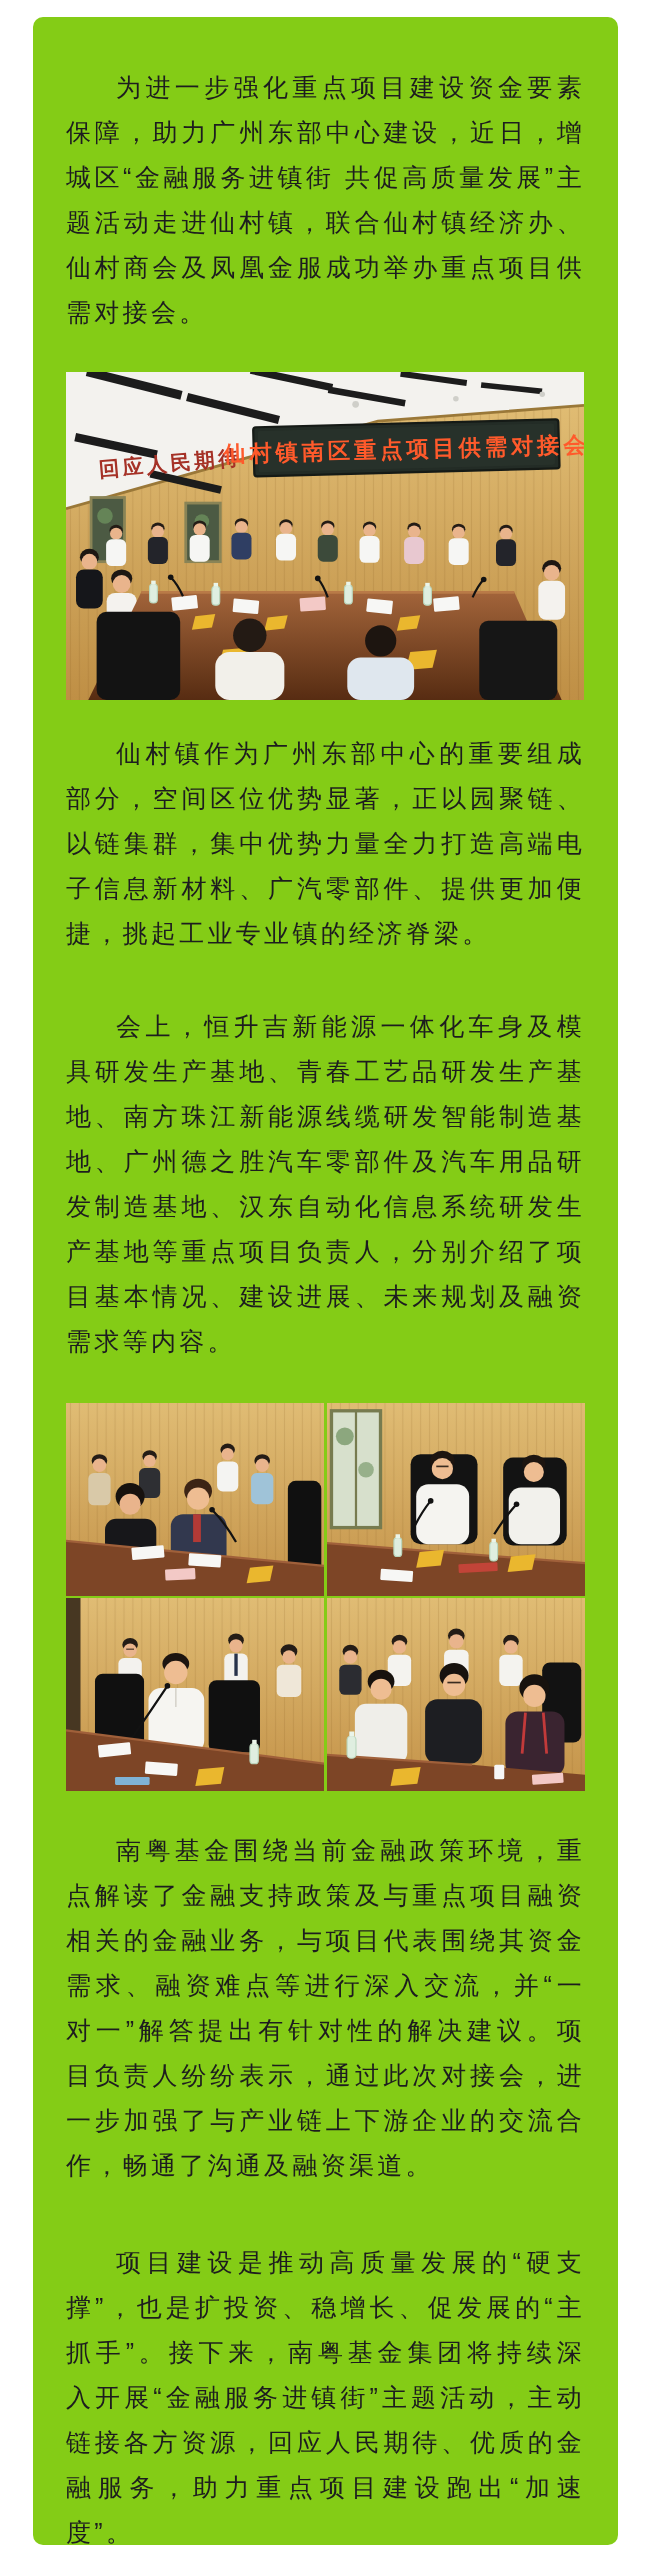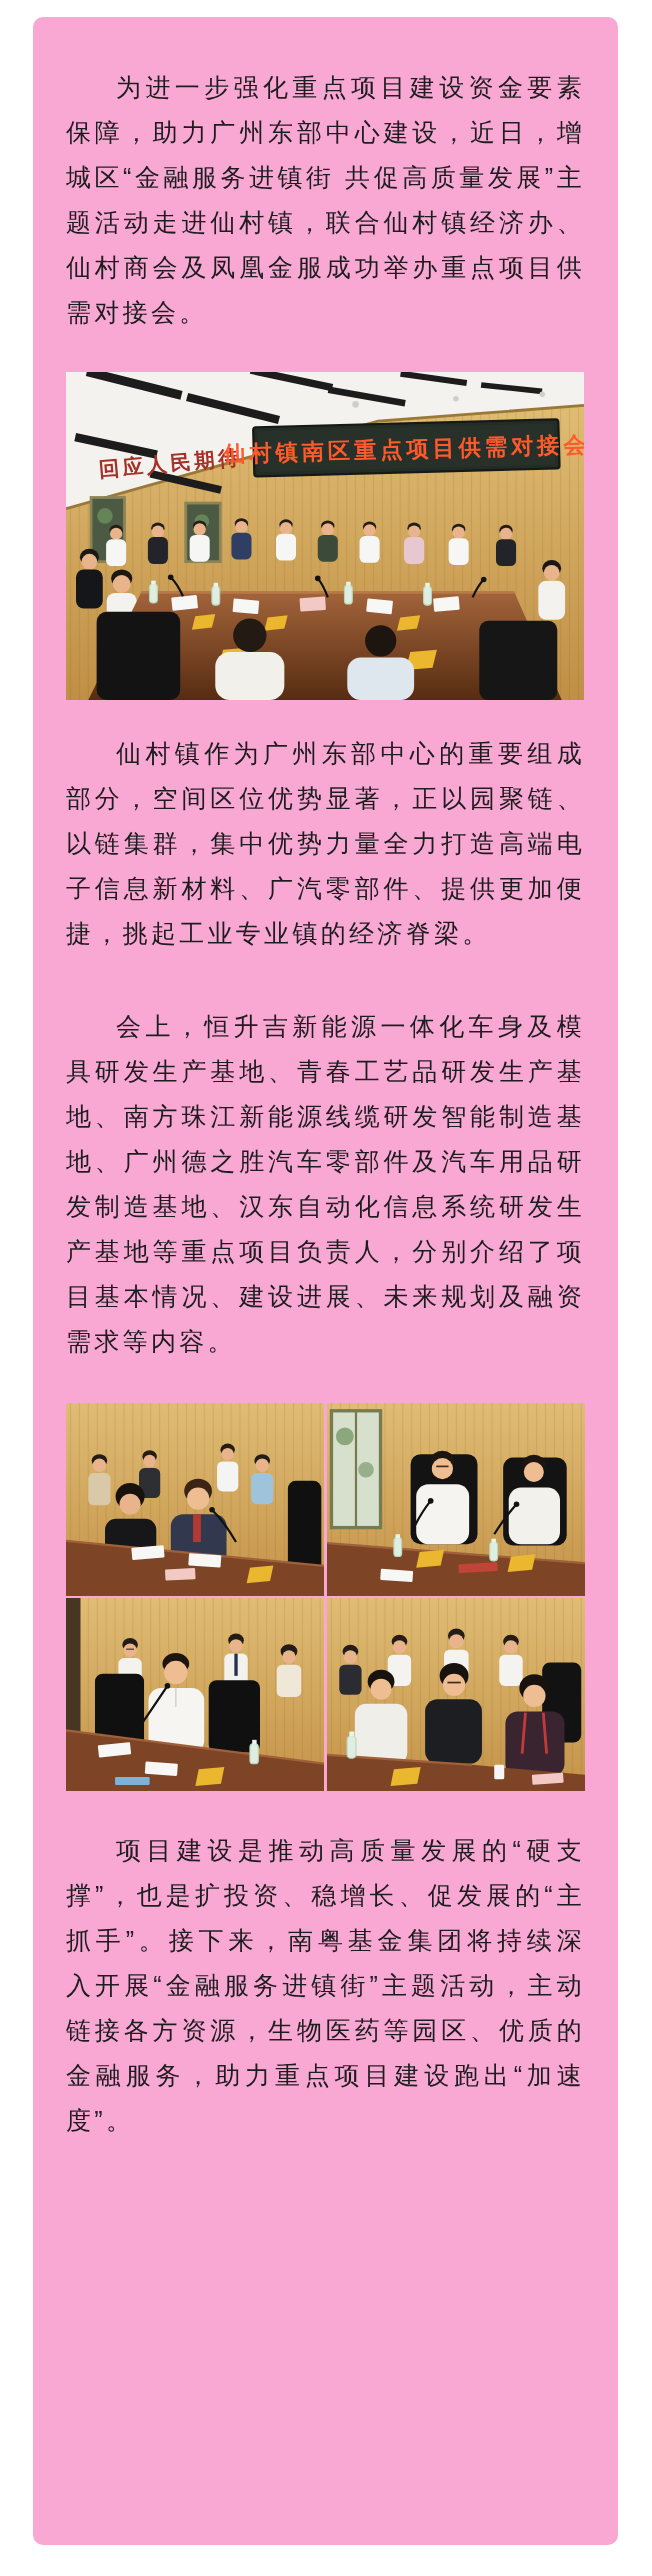--- a/index.html
+++ b/index.html
@@ -1,19 +1,19 @@
 <!DOCTYPE html>
 <html lang="zh" style="font-size:9px"><head>
 <meta charset="utf-8">
 <style>
   html,body{margin:0;padding:0;background:#ffffff;}
   .page{position:relative;width:652px;height:2576px;background:#ffffff;overflow:hidden;
         font-family:"Liberation Sans","DejaVu Sans",sans-serif;}
   .card{position:absolute;left:33px;top:16.7px;width:585px;height:2528px;
-        background:#f9a8d4;border-radius:10px;box-sizing:border-box;
+        background:#84cc16;border-radius:10px;box-sizing:border-box;
         padding:48px 33px 45px 33px;overflow:hidden;}
   .para{margin:0 0 37px 0;font-size:25px;line-height:45px;letter-spacing:3.3px;
         color:#1d1d1f;text-align:justify;text-justify:inter-ideograph;text-indent:2em;}
   #p2{margin-bottom:48px;}
   #p3{margin-bottom:39px;}
   #p4{margin-bottom:52px;}
   #p5{margin-bottom:0;}
   .photo-main{width:518px;height:328px;margin:0 0 31px 0;overflow:hidden;background:#c9a45a;}
   .photo-main svg{display:block;width:100%;height:100%;}
   .photo-grid{display:grid;grid-template-columns:1fr 1fr;gap:2.8px;margin:0 0 37px 0;}
@@ -440,17 +440,18 @@
               <rect x="36" y="248" width="16" height="40" rx="7" fill="#dfeee0" stroke="#b9d6bd" stroke-width="2"></rect>
               <rect x="40" y="240" width="9" height="9" fill="#eaf5ea"></rect>
             </g>
           <rect x="300" y="300" width="18" height="26" rx="3" fill="#f6f6f6"></rect>
           <rect x="368" y="316" width="56" height="18" rx="2" fill="#f3c9c6" transform="rotate(-4 396 325)"></rect>
           <polygon points="120,308 168,304 162,334 114,338" fill="#eab72e"></polygon>
         </svg>
       </div>
     </div>
 
-    <p id="p5" class="para">项目建设是推动高质量发展的“硬支撑”，也是扩投资、稳增长、促发展的“主抓手”。接下来，南粤基金集团将持续深入开展“金融服务进镇街”主题活动，主动链接各方资源，生物医药等园区、优质的金融服务，助力重点项目建设跑出“加速度”。</p>
+    <p id="p4" class="para">南粤基金围绕当前金融政策环境，重点解读了金融支持政策及与重点项目融资相关的金融业务，与项目代表围绕其资金需求、融资难点等进行深入交流，并“一对一”解答提出有针对性的解决建议。项目负责人纷纷表示，通过此次对接会，进一步加强了与产业链上下游企业的交流合作，畅通了沟通及融资渠道。</p>
+    <p id="p5" class="para">项目建设是推动高质量发展的“硬支撑”，也是扩投资、稳增长、促发展的“主抓手”。接下来，南粤基金集团将持续深入开展“金融服务进镇街”主题活动，主动链接各方资源，回应人民期待、优质的金融服务，助力重点项目建设跑出“加速度”。</p>
 
   </div>
 </div>
 
 
 </body></html>

